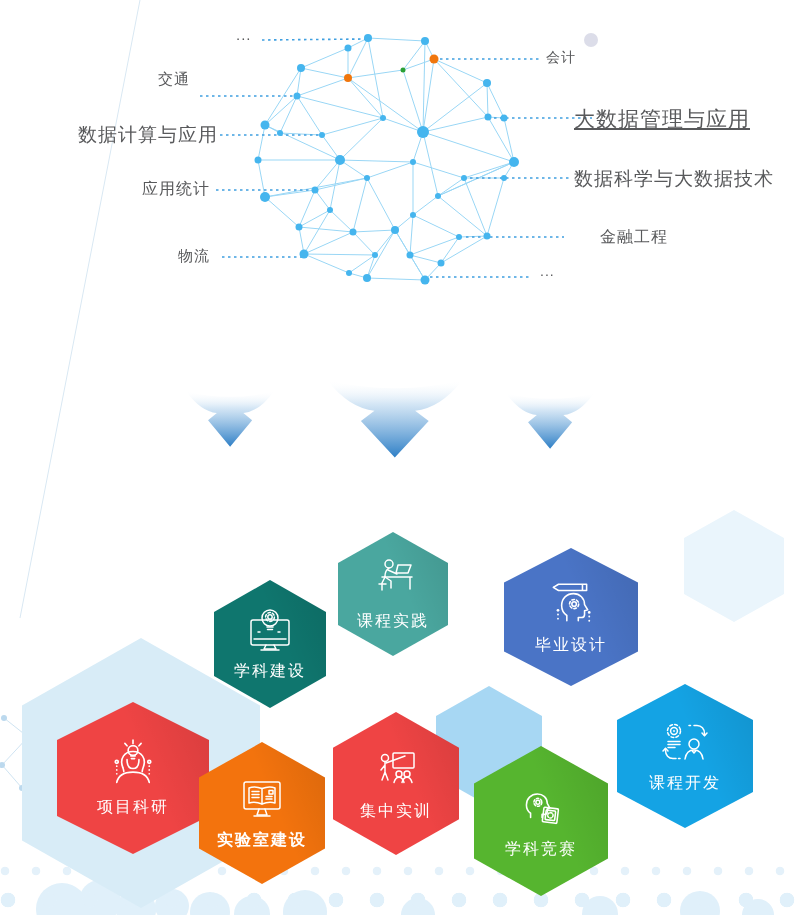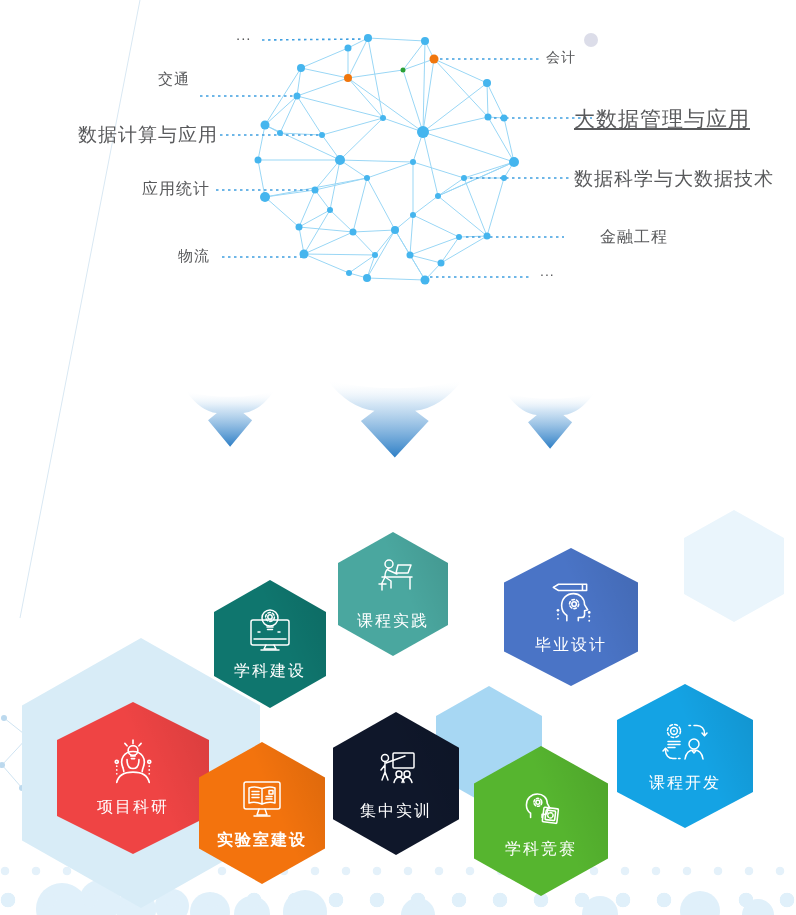--- a/index.html
+++ b/index.html
@@ -39,21 +39,21 @@
 
   #ph-large{left:22px;top:638px;width:238px;height:270px;background:#d8ecf7;}
   #ph-mid{left:436px;top:686px;width:106px;height:120px;background:#a7d7f3;}
   #ph-top{left:684px;top:510px;width:100px;height:112px;background:#eaf5fc;}
 
   #hx-xueke{left:182px;top:580px;width:112px;height:128px;background:#0f766e;margin-left:32px;}
   #hx-shijian{left:338px;top:532px;width:110px;height:124px;background:#4aa79f;}
   #hx-biye{left:504px;top:548px;width:134px;height:138px;background:#4a74c6;}
   #hx-keyan{left:57px;top:702px;width:152px;height:152px;background:#ef4444;}
   #hx-shiyan{left:199px;top:742px;width:126px;height:142px;background:#f3730d;font-weight:bold;}
-  #hx-shixun{left:333px;top:712px;width:126px;height:143px;background:#0f172a;}
+  #hx-shixun{left:333px;top:712px;width:126px;height:143px;background:#ef4444;}
   #hx-jingsai{left:474px;top:746px;width:134px;height:150px;background:#56b52f;}
   #hx-kaifa{left:617px;top:684px;width:136px;height:144px;background:#14a3e4;}
 
   .icon{stroke:#fff;fill:none;stroke-width:1.5;stroke-linecap:round;stroke-linejoin:round;}
 </style>
 </head>
 <body>
 
 <div class="stage">
 

